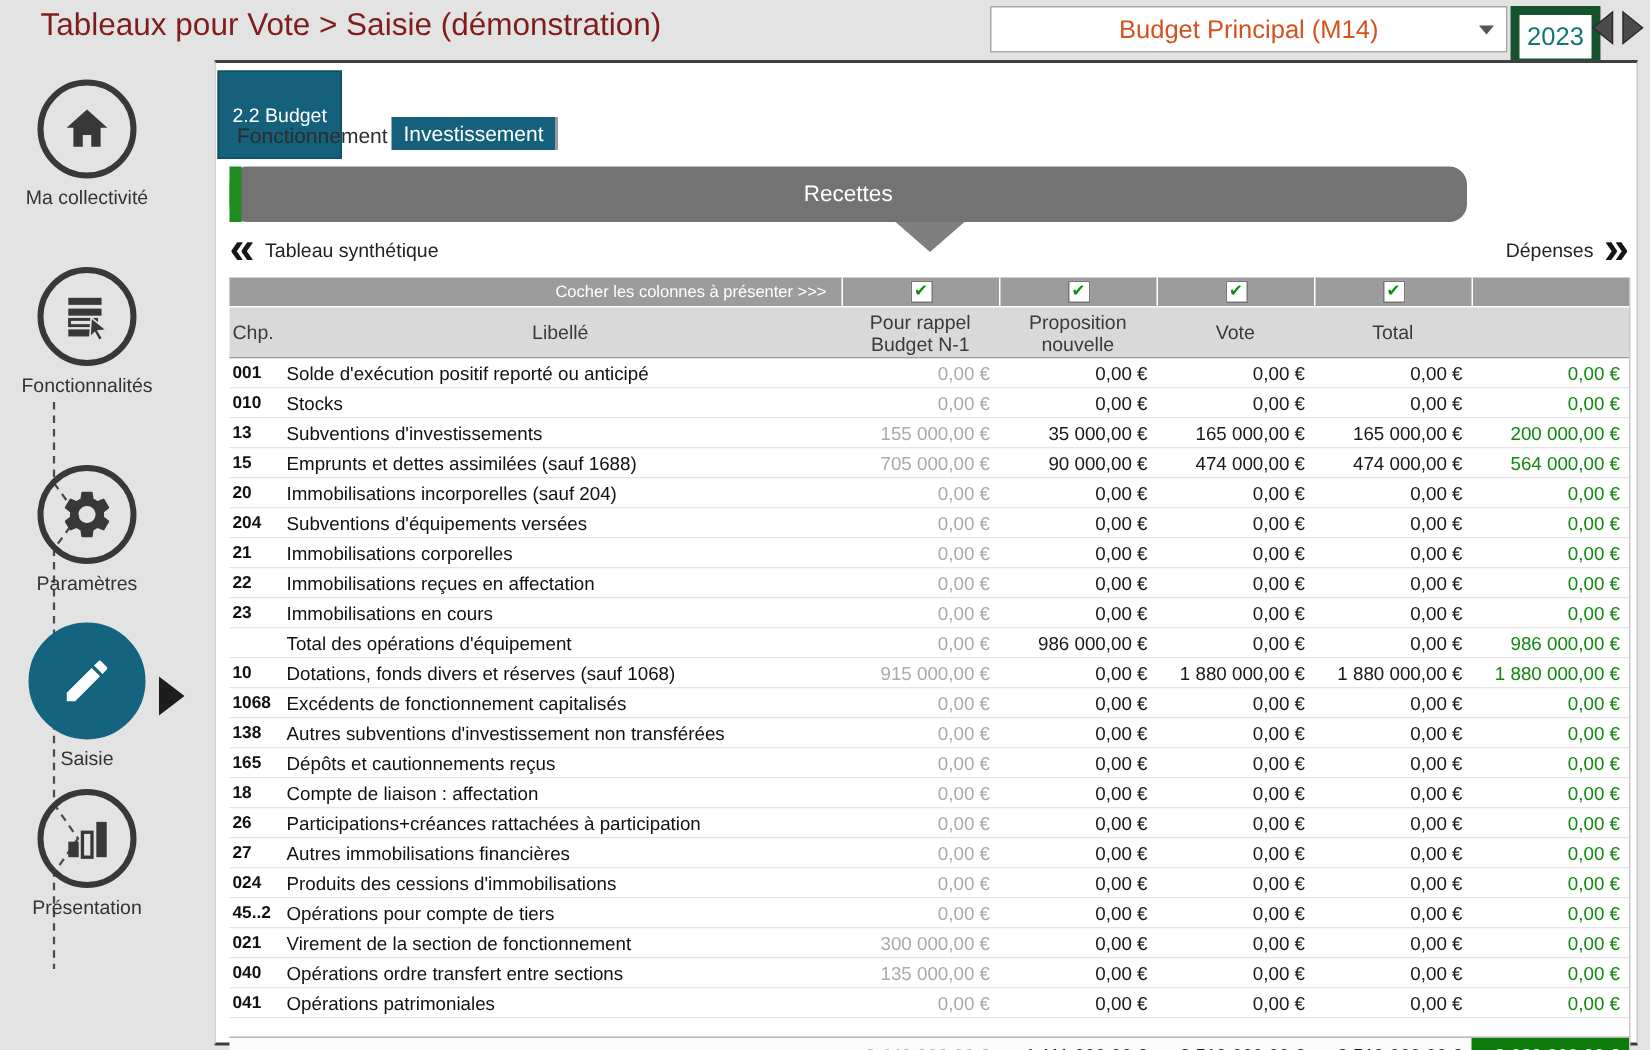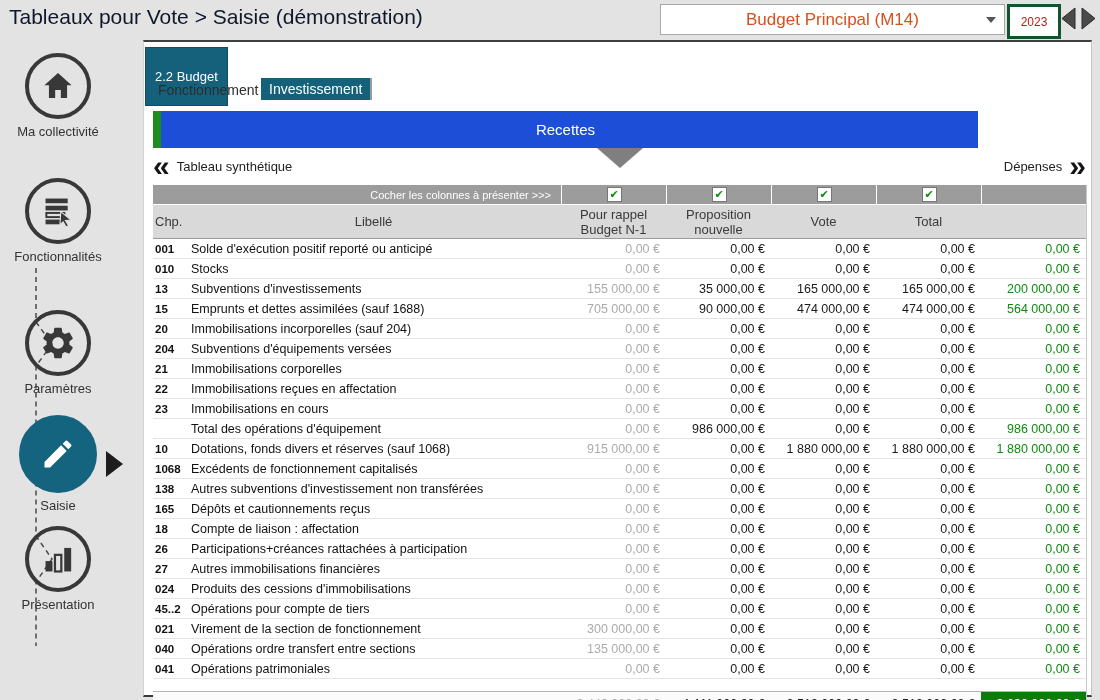--- a/index.html
+++ b/index.html
@@ -1,27 +1,27 @@
 <!DOCTYPE html>
 <html><head>
 <meta charset="utf-8">
 <style>
   html,body{margin:0;padding:0;}
   #app{position:relative;width:1100px;height:700px;background:#e3e3e3;
        font-family:"Liberation Sans",sans-serif;overflow:hidden;color:#1a1a1a;}
 
   
-  .page-title{position:absolute;left:9px;top:5px;font-size:21px;color:#0f172a;}
+  .page-title{position:absolute;left:27px;top:5px;font-size:21px;color:#7f1d1d;}
   .budget-select{position:absolute;left:660px;top:4px;width:343px;height:29px;background:#fff;
        border:1px solid #a8a8a8;display:flex;align-items:center;justify-content:center;cursor:pointer;}
   .budget-select .sel-text{font-size:17px;color:#d4511e;}
   .sel-caret{position:absolute;right:8px;top:12px;width:0;height:0;
        border-left:5px solid transparent;border-right:5px solid transparent;border-top:6px solid #555;}
   .year-box{position:absolute;left:1007px;top:4px;width:48px;height:29px;background:#fff;
-       border:3px solid #14532d;display:flex;align-items:center;justify-content:center;font-size:12px;color:#b91c1c;}
+       border:6px solid #14532d;display:flex;align-items:center;justify-content:center;font-size:17px;color:#0f766e;}
   .spin{position:absolute;top:5px;width:19px;height:27px;cursor:pointer;}
   .spin svg{display:block;}
   .spin-left{left:1059px;} .spin-right{left:1079px;}
 
   
   .connector{position:absolute;left:0;top:0;pointer-events:none;}
   .sb-item{position:absolute;left:0;width:116px;text-align:center;cursor:pointer;}
   .sb-circle{width:58px;height:58px;border:4px solid #383838;border-radius:50%;margin:0 auto;
        display:flex;align-items:center;justify-content:center;background:transparent;}
   .sb-circle svg{display:block;}
@@ -33,22 +33,22 @@
   
   .panel{position:absolute;left:143px;top:40px;width:947px;height:653px;background:#fff;
        border-top:2px solid #3f3f3f;border-bottom:2px solid #3a3a3a;
        border-left:1px solid #d2d2d2;border-right:1px solid #c6c6c6;}
   .tab-budget{position:absolute;left:1px;top:5px;background:#15617c;color:#fff;font-size:13px;
        padding:21px 9px;border:1px solid #0f4d63;cursor:pointer;}
   .tab-fonctionnement{position:absolute;left:14px;top:40px;font-size:14px;color:#2d2d2d;cursor:pointer;}
   .tab-investissement{position:absolute;left:117px;top:36px;background:#15617c;color:#fff;font-size:14px;
        padding:3px 8px;border-right:2px solid #9a9a9a;cursor:pointer;}
 
-  .recettes-bar{position:absolute;left:9px;top:69px;width:825px;height:37px;background:#1d4ed8;
-       display:flex;align-items:center;justify-content:center;}
+  .recettes-bar{position:absolute;left:9px;top:69px;width:825px;height:37px;background:#737373;
+       display:flex;align-items:center;justify-content:center;border-radius:12px;}
   .green-accent{position:absolute;left:0;top:0;width:8px;height:37px;background:#1f8c1f;}
   .recettes-title{color:#fff;font-size:15px;}
   .pointer-tri{position:absolute;left:453px;top:106px;width:0;height:0;
        border-left:23px solid transparent;border-right:23px solid transparent;border-top:20px solid #7f7f7f;}
 
   .nav-row{position:absolute;left:9px;top:110px;width:933px;height:30px;}
   .nav-prev{position:absolute;left:0;top:0;display:flex;align-items:center;cursor:pointer;}
   .nav-next{position:absolute;right:0;top:0;display:flex;align-items:center;cursor:pointer;}
   .chev{font-size:30px;font-weight:bold;color:#161616;line-height:28px;}
   .nav-label{font-size:13px;color:#222;margin:0 7px;}

